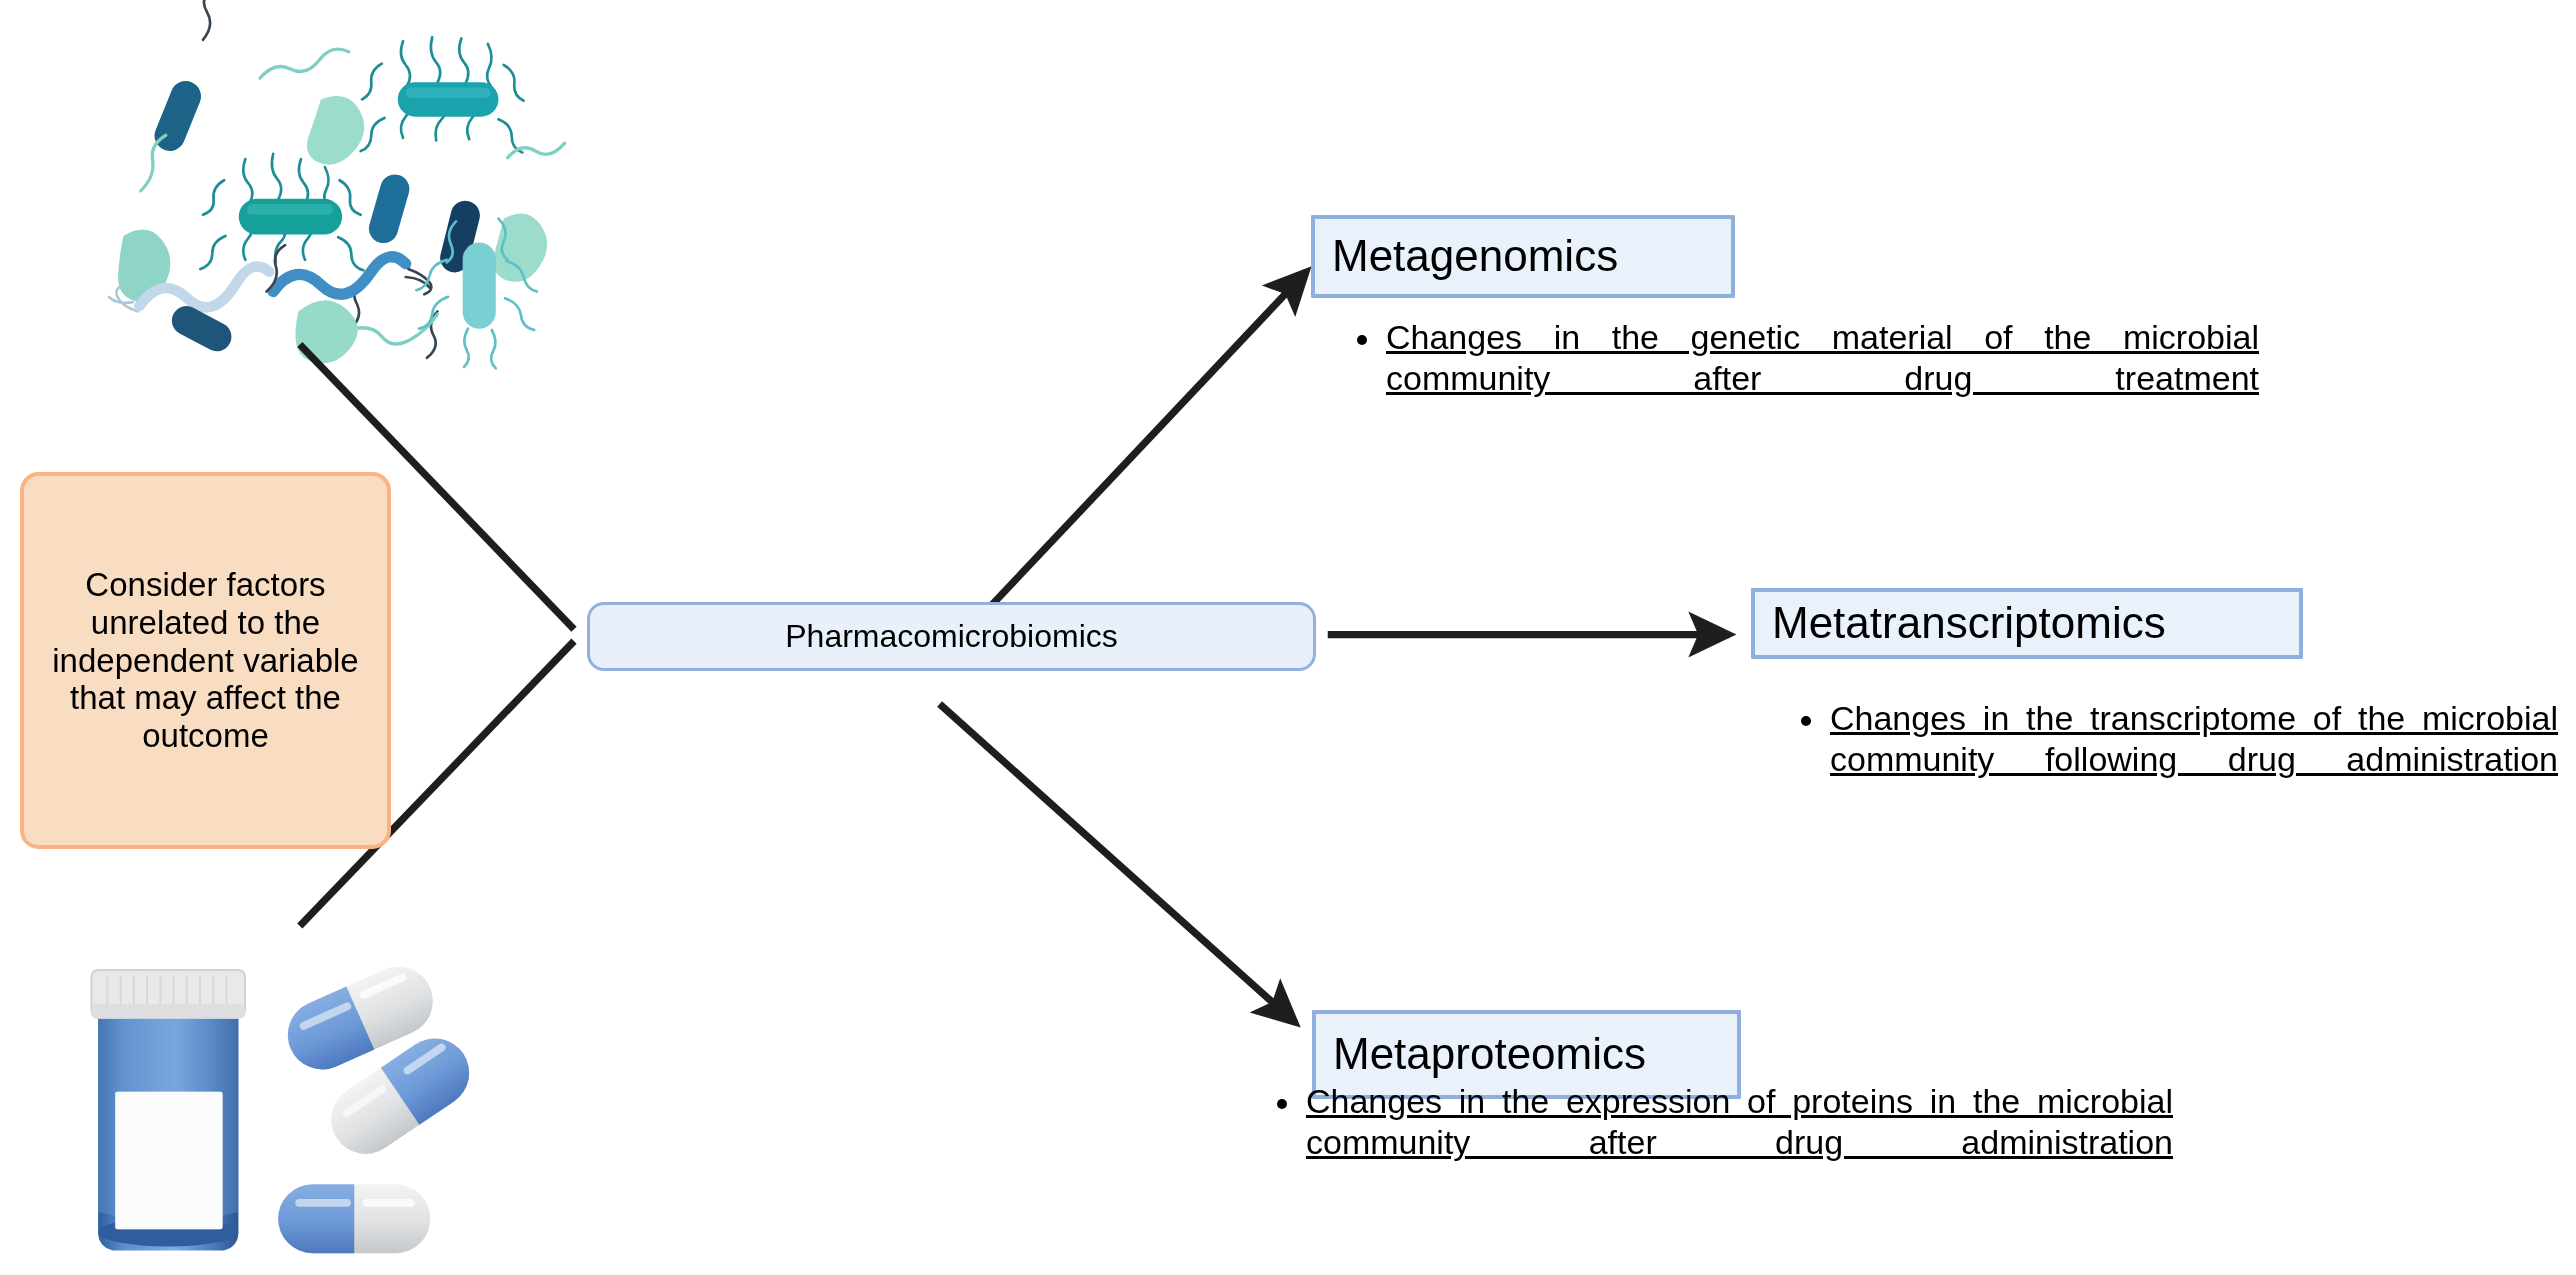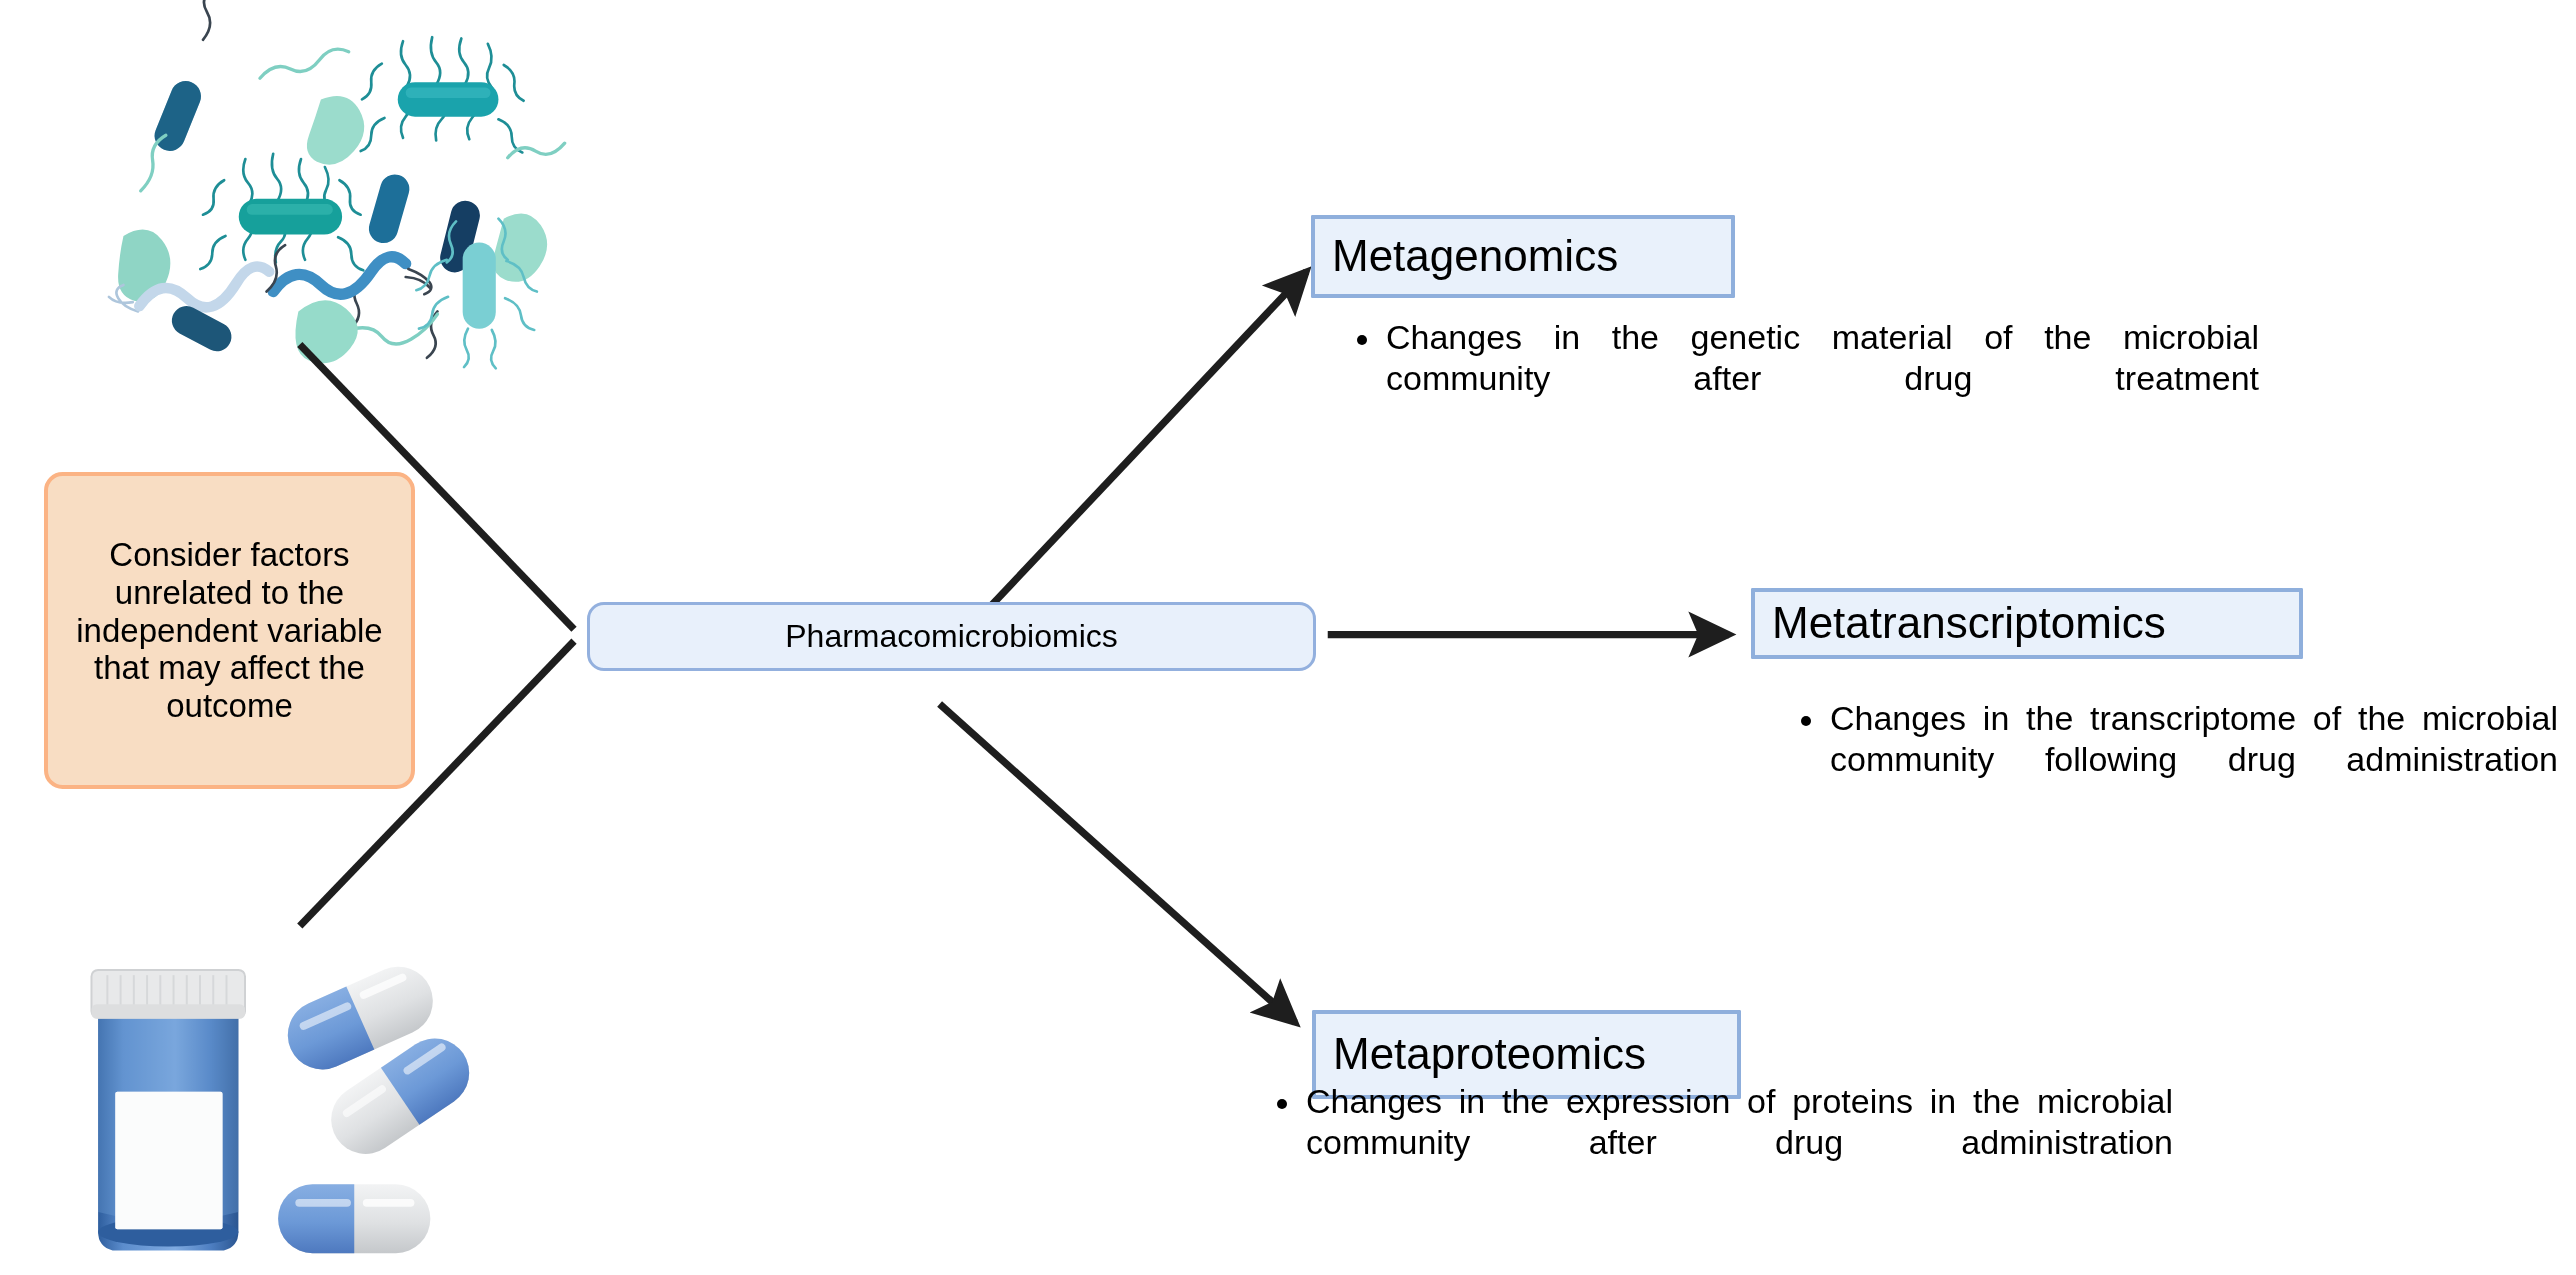--- a/index.html
+++ b/index.html
@@ -54,20 +54,21 @@
   }
   
   .bullet-block{
     position:absolute;
     color:#000000;
     font-size:34px;
     line-height:1.22;
     text-align:justify;
     text-justify:inter-word;
     box-sizing:border-box;
+    text-decoration:underline;
   }
   .bullet-block .bullet-row{
     display:block;
     position:relative;
     padding-left:41px;
   }
   .bullet-block .dot{
     position:absolute;
     left:12px;
     top:0.52em;
@@ -264,21 +265,21 @@
     <path d="M452 520 L866 950" stroke="#1E1E1E" stroke-width="11" fill="none" stroke-linecap="butt"></path>
     <path d="M452 1398 L866 968" stroke="#1E1E1E" stroke-width="11" fill="none" stroke-linecap="butt"></path>
 
     <path d="M1415 1000 L1972 410" stroke="#1E1E1E" stroke-width="11" fill="none" marker-end="url(#ahead)"></path>
 
     <path d="M2004 958 L2610 958" stroke="#1E1E1E" stroke-width="11" fill="none" marker-end="url(#ahead)"></path>
 
     <path d="M1418 1063 L1955 1544" stroke="#1E1E1E" stroke-width="11" fill="none" marker-end="url(#ahead)"></path>
   </svg>
 
-  <div class="node node-note" style="left:20px;top:472px;width:371px;height:317px;margin-left:24px;">Consider factors unrelated to the independent variable that may affect the outcome</div>
+  <div class="node node-note" style="left:20px;top:472px;width:371px;height:377px;">Consider factors unrelated to the independent variable that may affect the outcome</div>
 
   <div class="node node-center" style="left:587px;top:602px;width:729px;height:69px;">Pharmacomicrobiomics</div>
 
   <div class="node node-branch" style="left:1311px;top:215px;width:424px;height:83px;">Metagenomics</div>
 
   <div class="bullet-block" style="left:1345px;top:317px;width:914px;">
     <span class="bullet-row">
       <span class="dot"></span>
       <span class="btext">Changes in the genetic material of the microbial community after drug treatment</span>
     </span>

